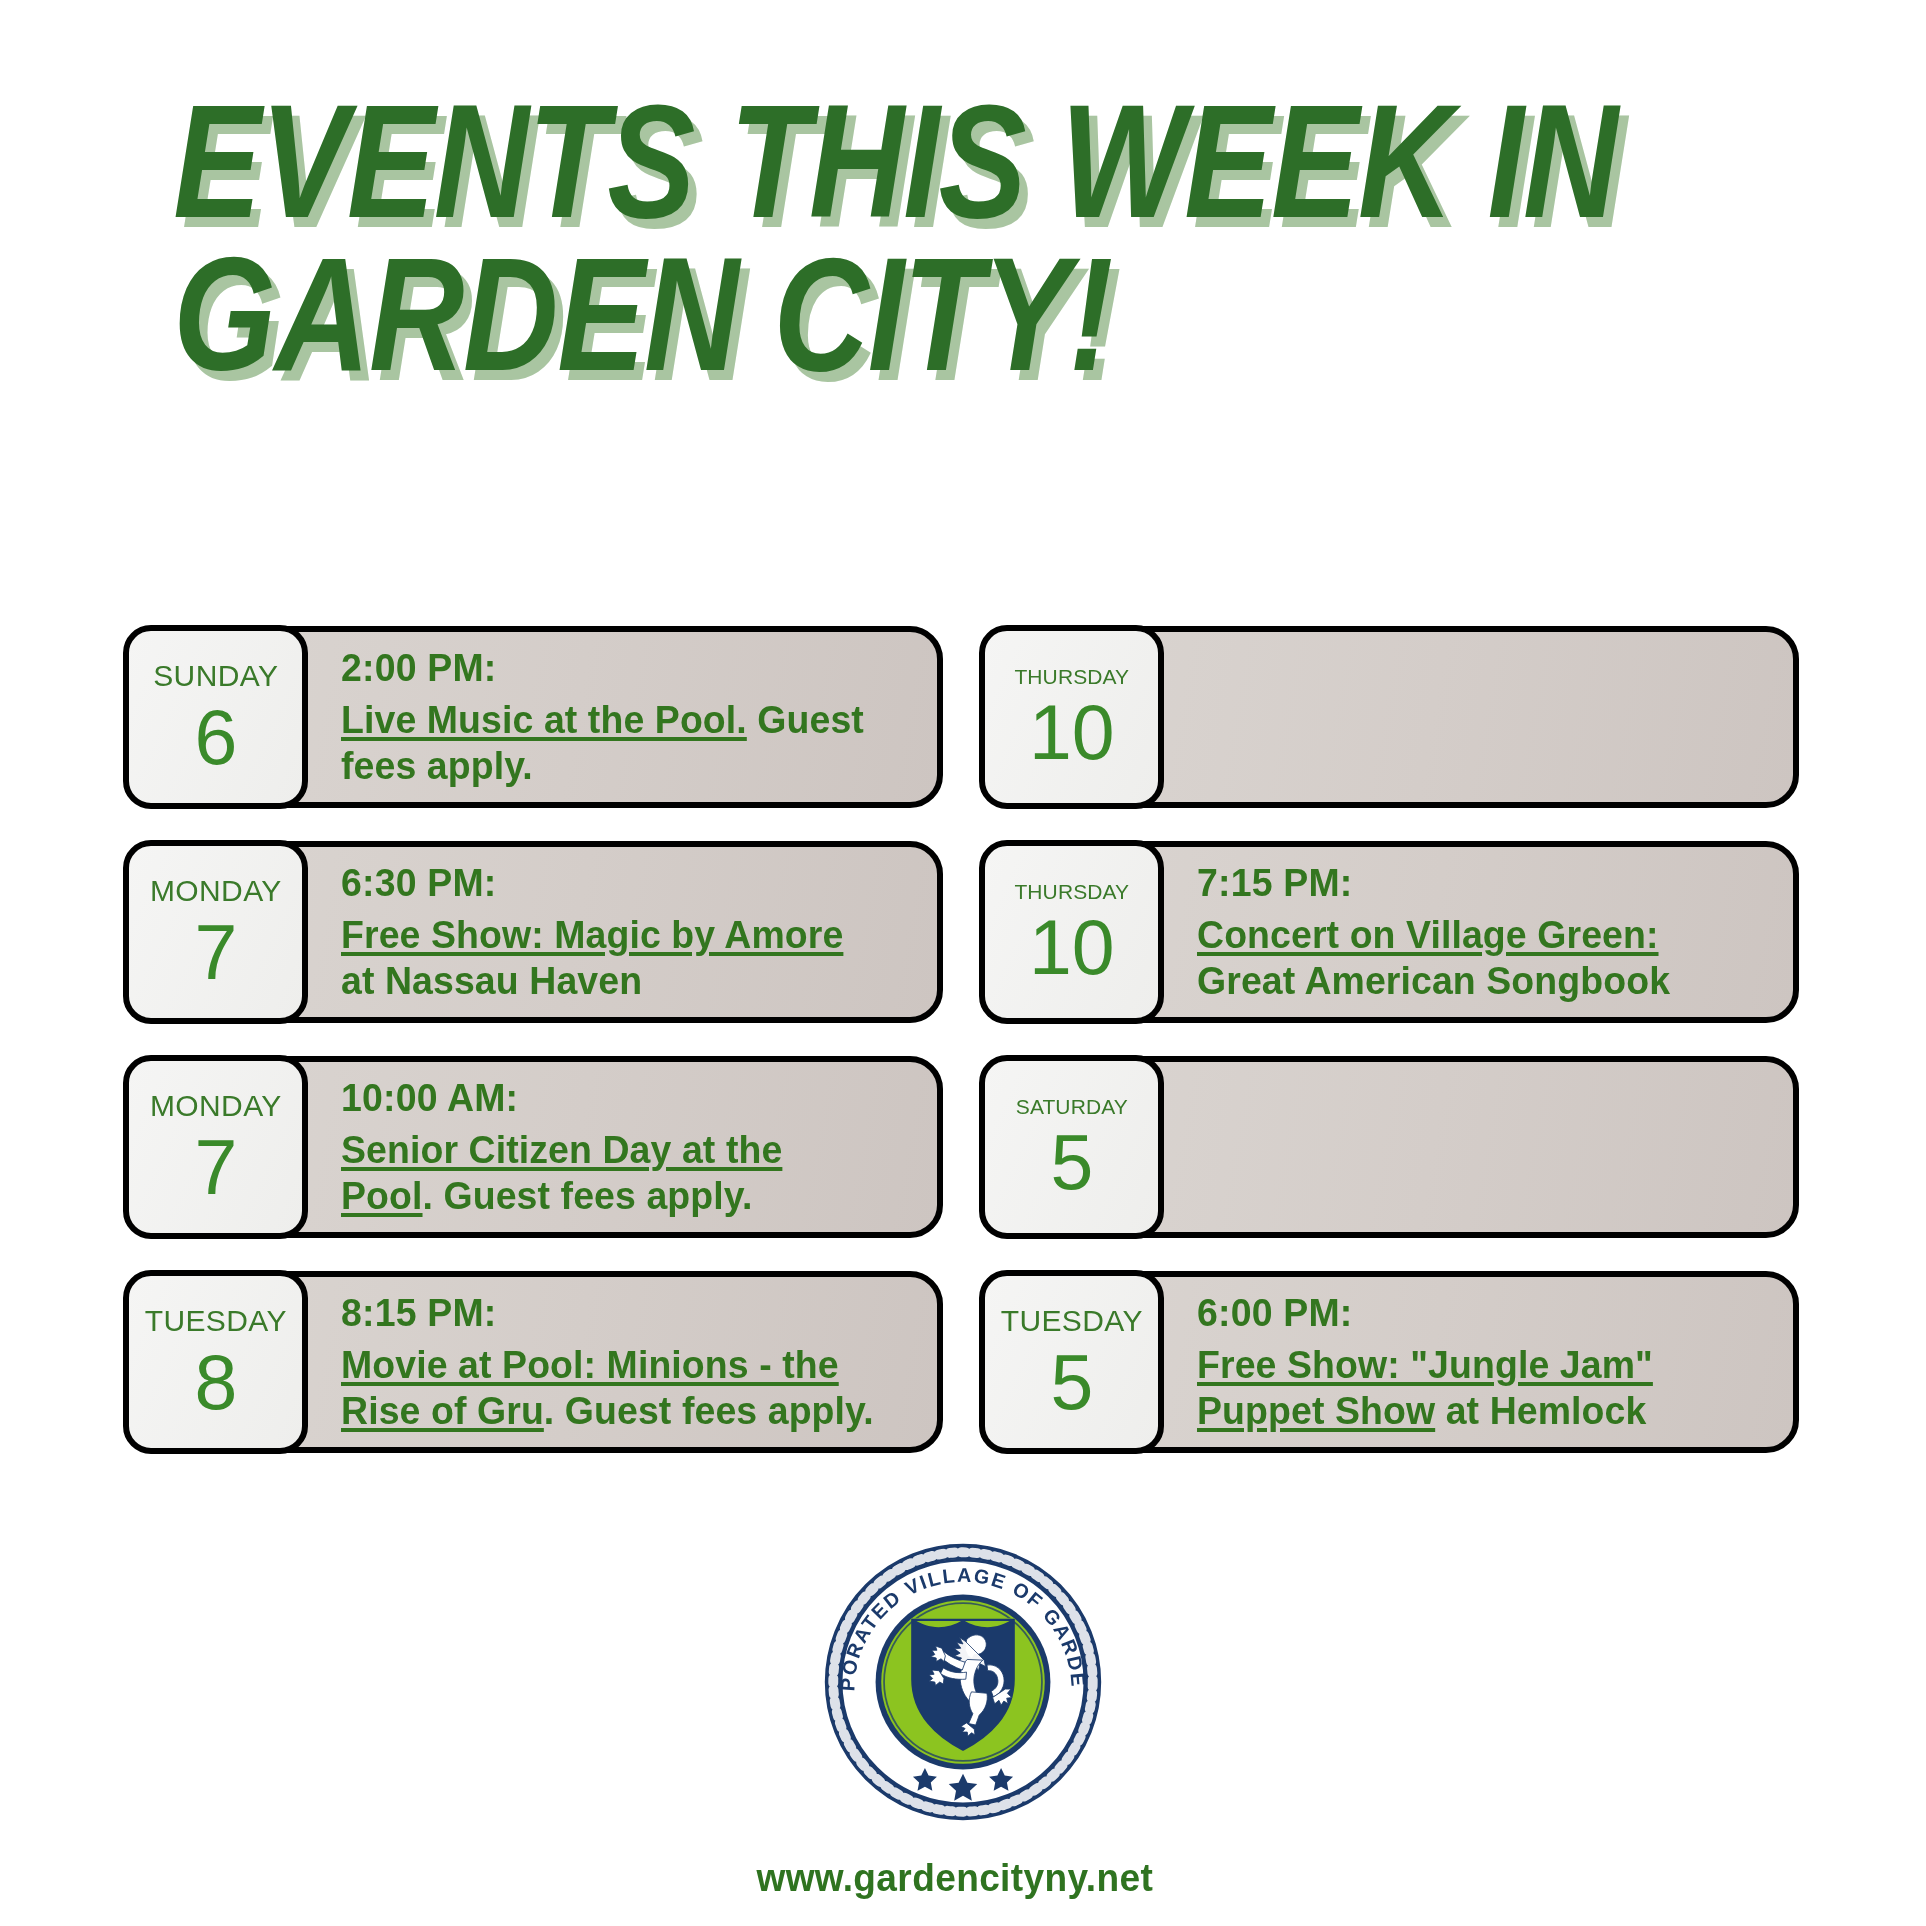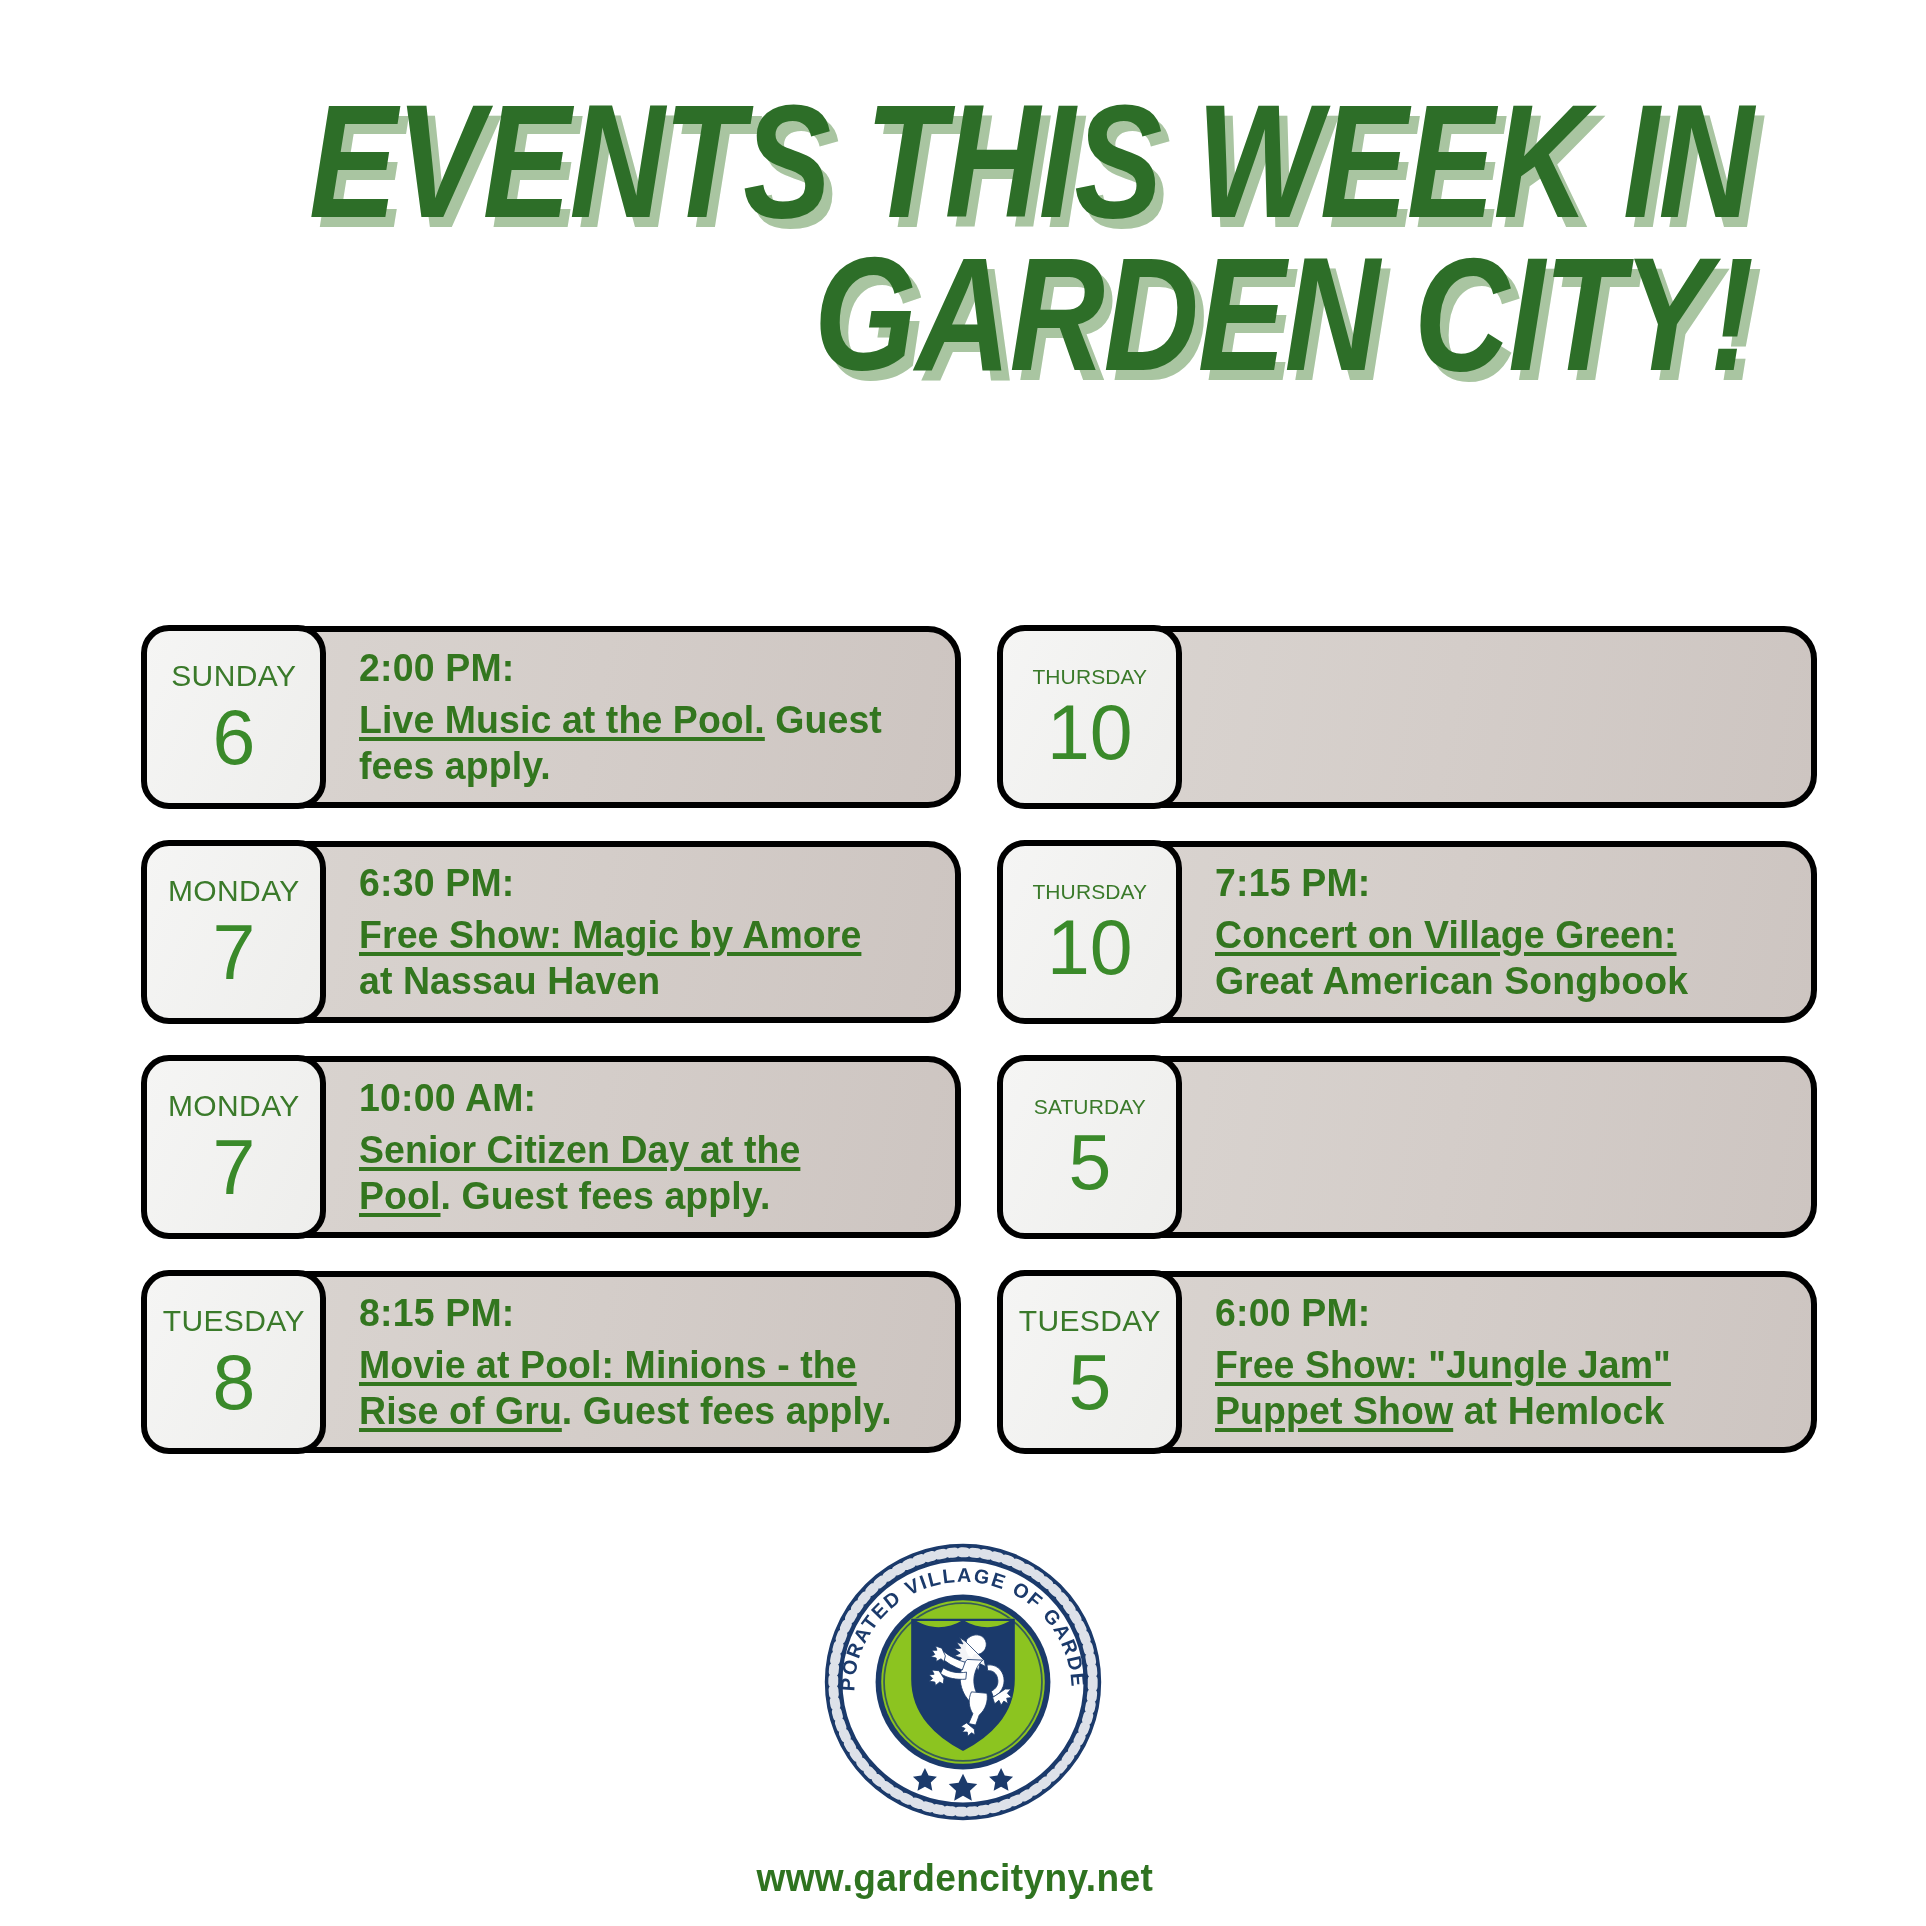--- a/index.html
+++ b/index.html
@@ -11,21 +11,21 @@
     height: 1926px;
     background: #ffffff;
     font-family: "Liberation Sans", sans-serif;
     overflow: hidden;
     position: relative;
   }
 
   
   .title-block {
     padding-top: 87px;
-    text-align: right;
+    text-align: left;
     line-height: 0.92;
     user-select: none;
   }
   .title-line {
     display: block;
     font-family: "Liberation Sans Narrow", "Liberation Sans", sans-serif;
     font-weight: 700;
     font-style: italic;
     font-size: 161px;
     letter-spacing: -1.5px;
@@ -36,21 +36,21 @@
     text-shadow: 10.4px 10.4px 0 #a9c5a1;
     white-space: nowrap;
   }
   .title-line.line2 {
     margin-top: 4.4px;
   }
 
   
   .cards-grid {
     position: absolute;
-    left: 142px;
+    left: 124px;
     top: 626px;
     width: 1674px;
     display: grid;
     grid-template-columns: 819px 819px;
     column-gap: 37px;
     row-gap: 33px;
   }
 
   .event-card {
     display: flex;

